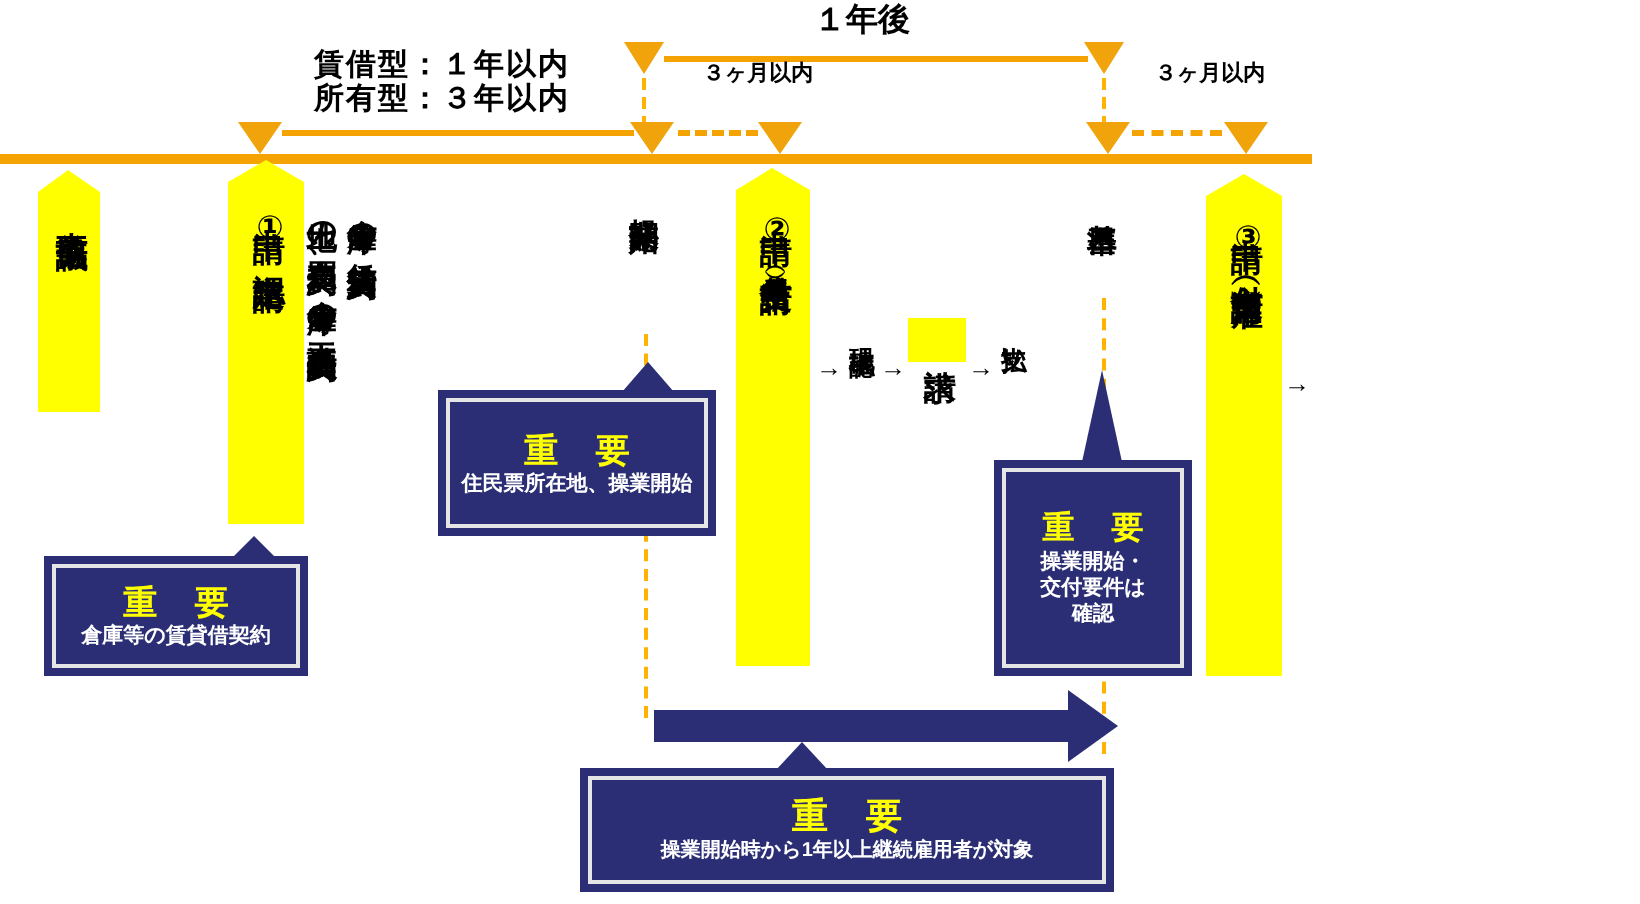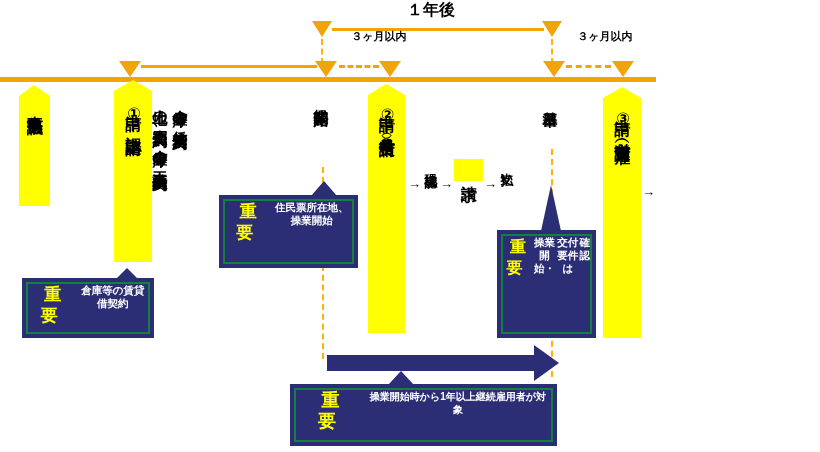--- a/index.html
+++ b/index.html
@@ -38,22 +38,22 @@
   .contracts div { display:block; }
 
   
   .flow { display:flex; align-items:flex-start; }
   .fa { font-size:13px; font-weight:400; margin-top:17px; padding:0 1px; }
   .fv { font-size:12.5px; margin-top:4px; letter-spacing:1px; }
   .fclaim { background:#FFFF00; padding:2px 4px; font-size:16px; letter-spacing:1px; }
 
   
   .imp { background:#2B2E74; padding:4px; box-sizing:border-box; }
-  .imp-inner { border:2px solid #15803d; height:100%; box-sizing:border-box;
-               display:flex; flex-direction:row; justify-content:center; text-align:center; }
+  .imp-inner { border:2px solid #e5e5e5; height:100%; box-sizing:border-box;
+               display:flex; flex-direction:column; justify-content:center; text-align:center; }
   .imp-title { color:#FFFF00; font-size:17px; letter-spacing:7px; line-height:21px; text-indent:7px; }
   .imp-line { color:#fff; font-size:10.5px; line-height:13px; }
   .co { width:0; height:0; border-style:solid; border-color:transparent transparent #2B2E74 transparent; }
 
   
   .bigarrow-body { left:327px; top:355px; width:207px; height:16px; background:#2B2E74; }
   .bigarrow-head { left:534px; top:345px; width:0; height:0;
                    border-top:18px solid transparent; border-bottom:18px solid transparent;
                    border-left:25px solid #2B2E74; }
 </style>
@@ -62,20 +62,24 @@
 
 <div id="stage">
 
   <div class="abs year-later">１年後</div>
   <div class="abs bracket-line"></div>
   <div class="abs tri-down sm" style="left:312px; top:21px;"></div>
   <div class="abs tri-down sm" style="left:542px; top:21px;"></div>
   <div class="abs dash-v" style="left:321px; top:39px; height:25px;"></div>
   <div class="abs dash-v" style="left:551px; top:39px; height:25px;"></div>
 
+  <div class="abs type-note">
+    <div>賃借型：１年以内</div>
+    <div>所有型：３年以内</div>
+  </div>
 
   <div class="abs m3" style="left:341px;">３ヶ月以内</div>
   <div class="abs m3" style="left:567px;">３ヶ月以内</div>
 
   <div class="abs interval-line"></div>
   <div class="abs dash-h" style="left:339px; top:65px; width:40px;"></div>
   <div class="abs dash-h" style="left:566px; top:65px; width:45px;"></div>
 
   <div class="abs dash-v" style="left:322px; top:167px; height:192px;"></div>
   <div class="abs dash-v" style="left:551px; top:149px; height:228px;"></div>

